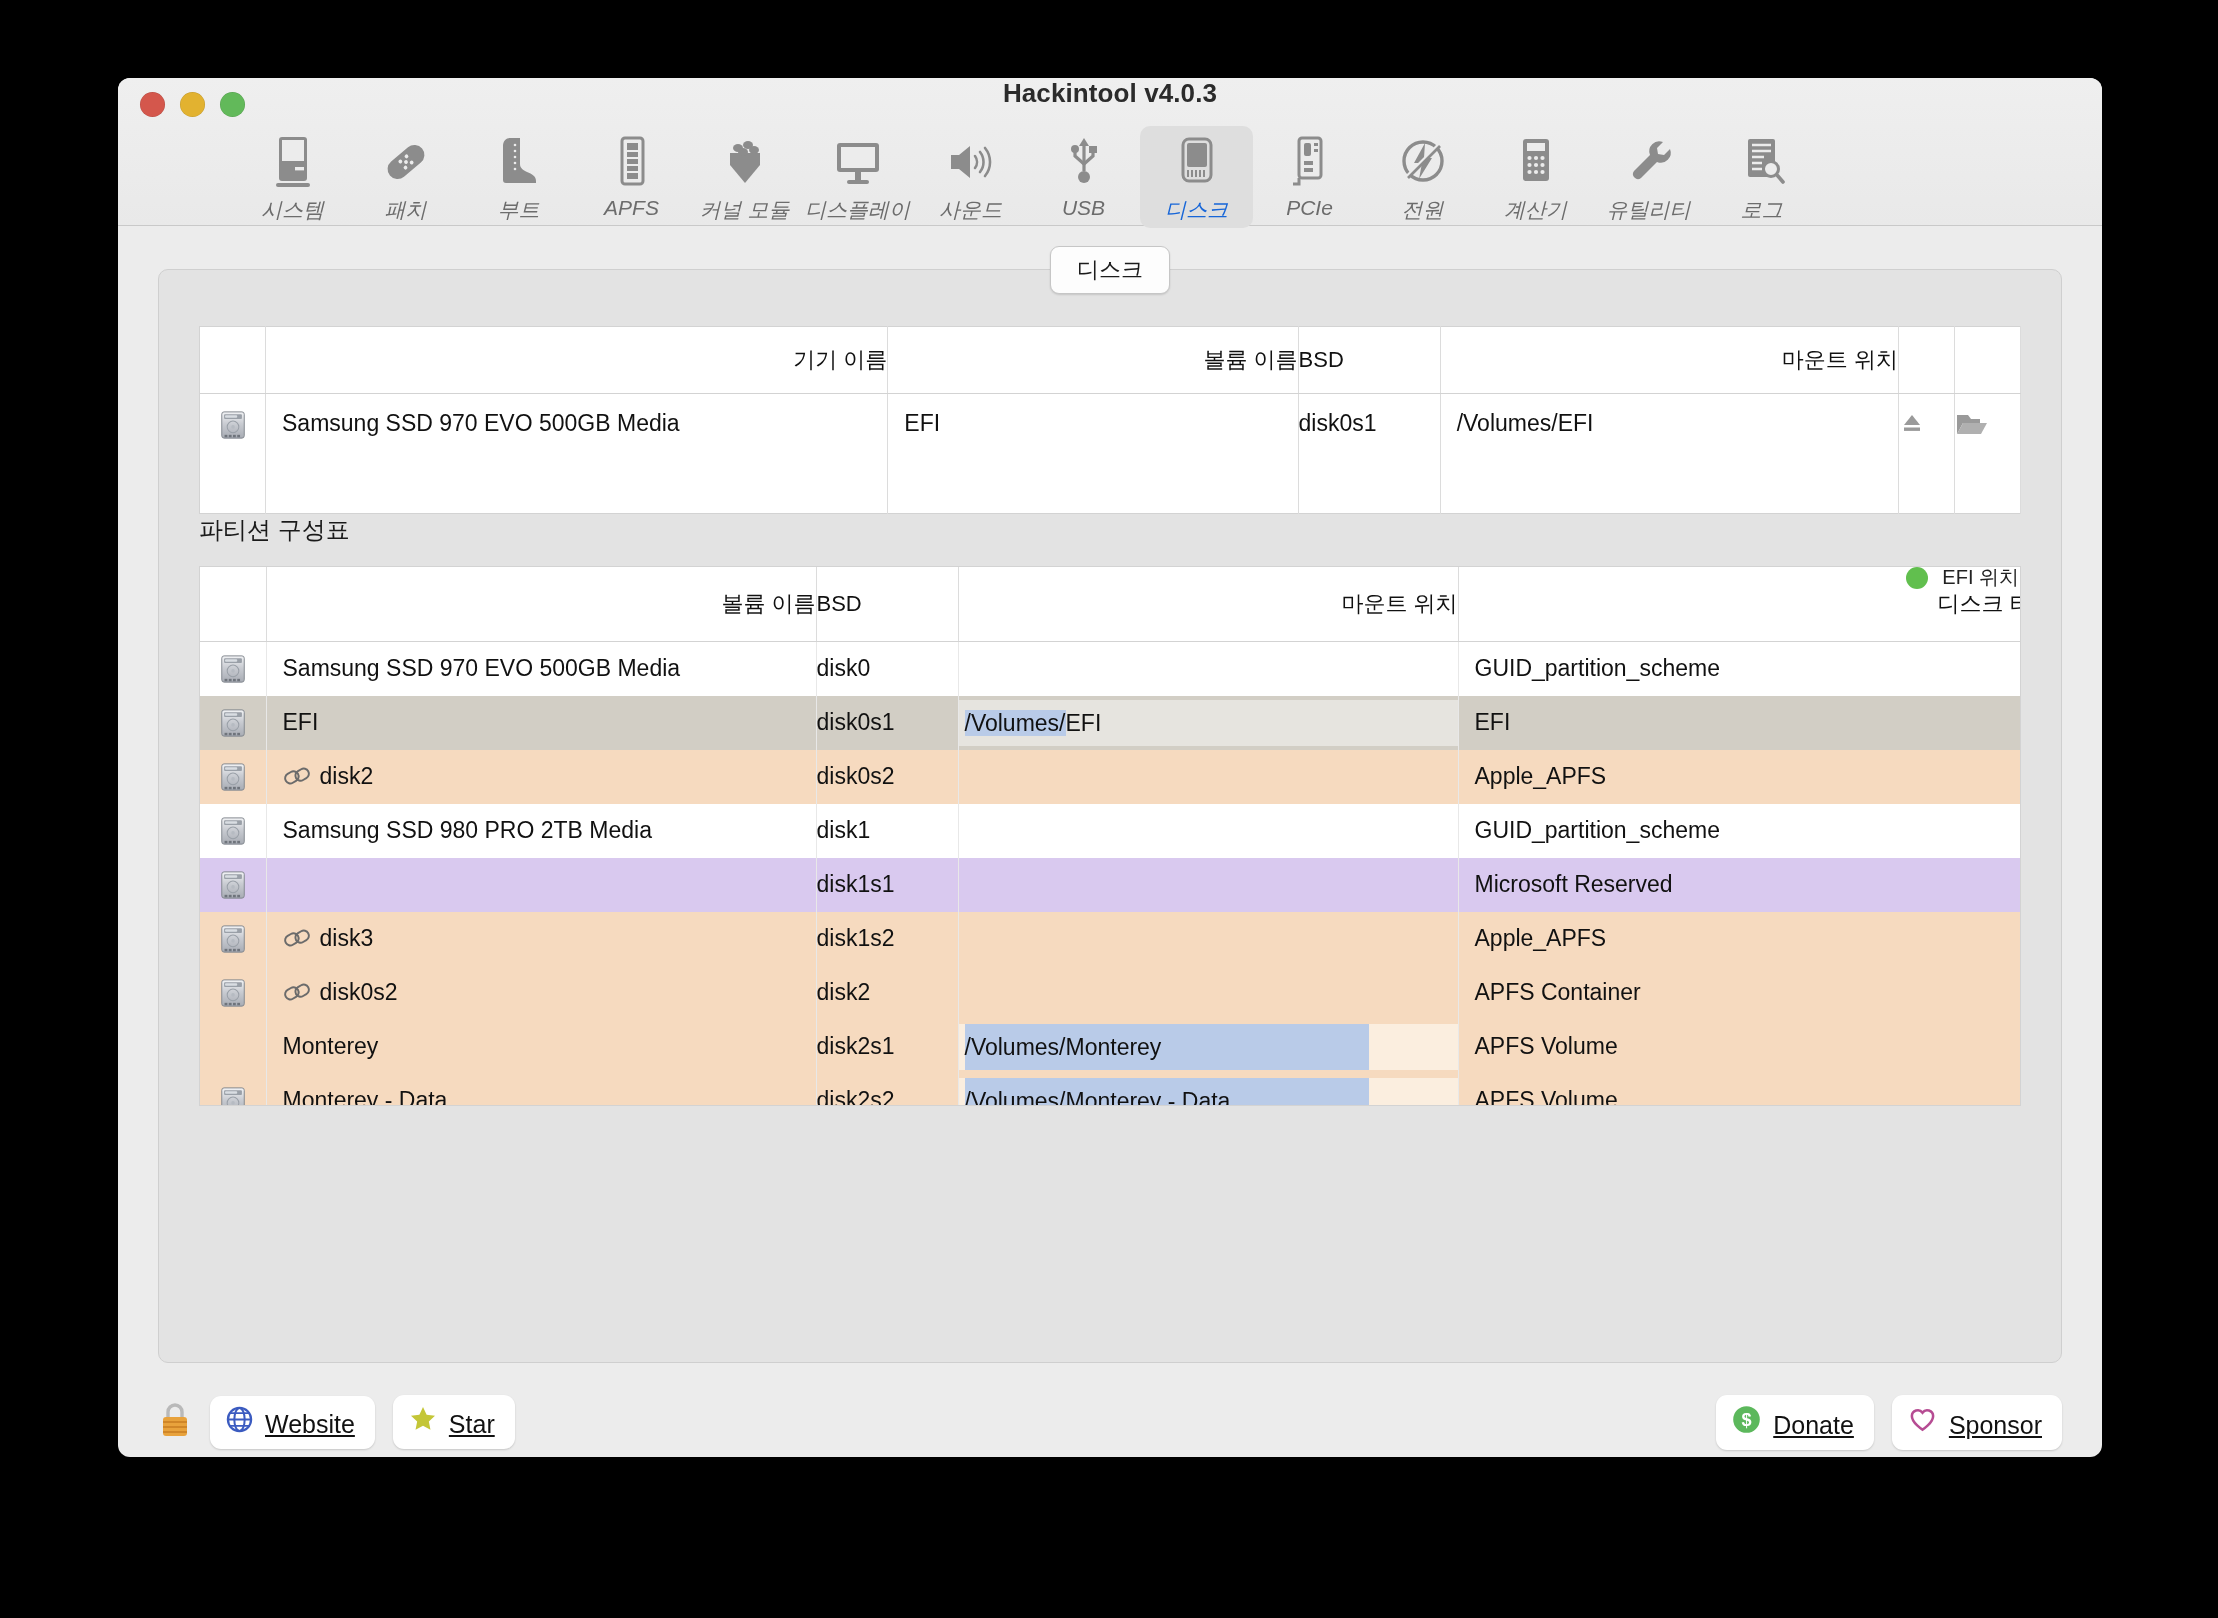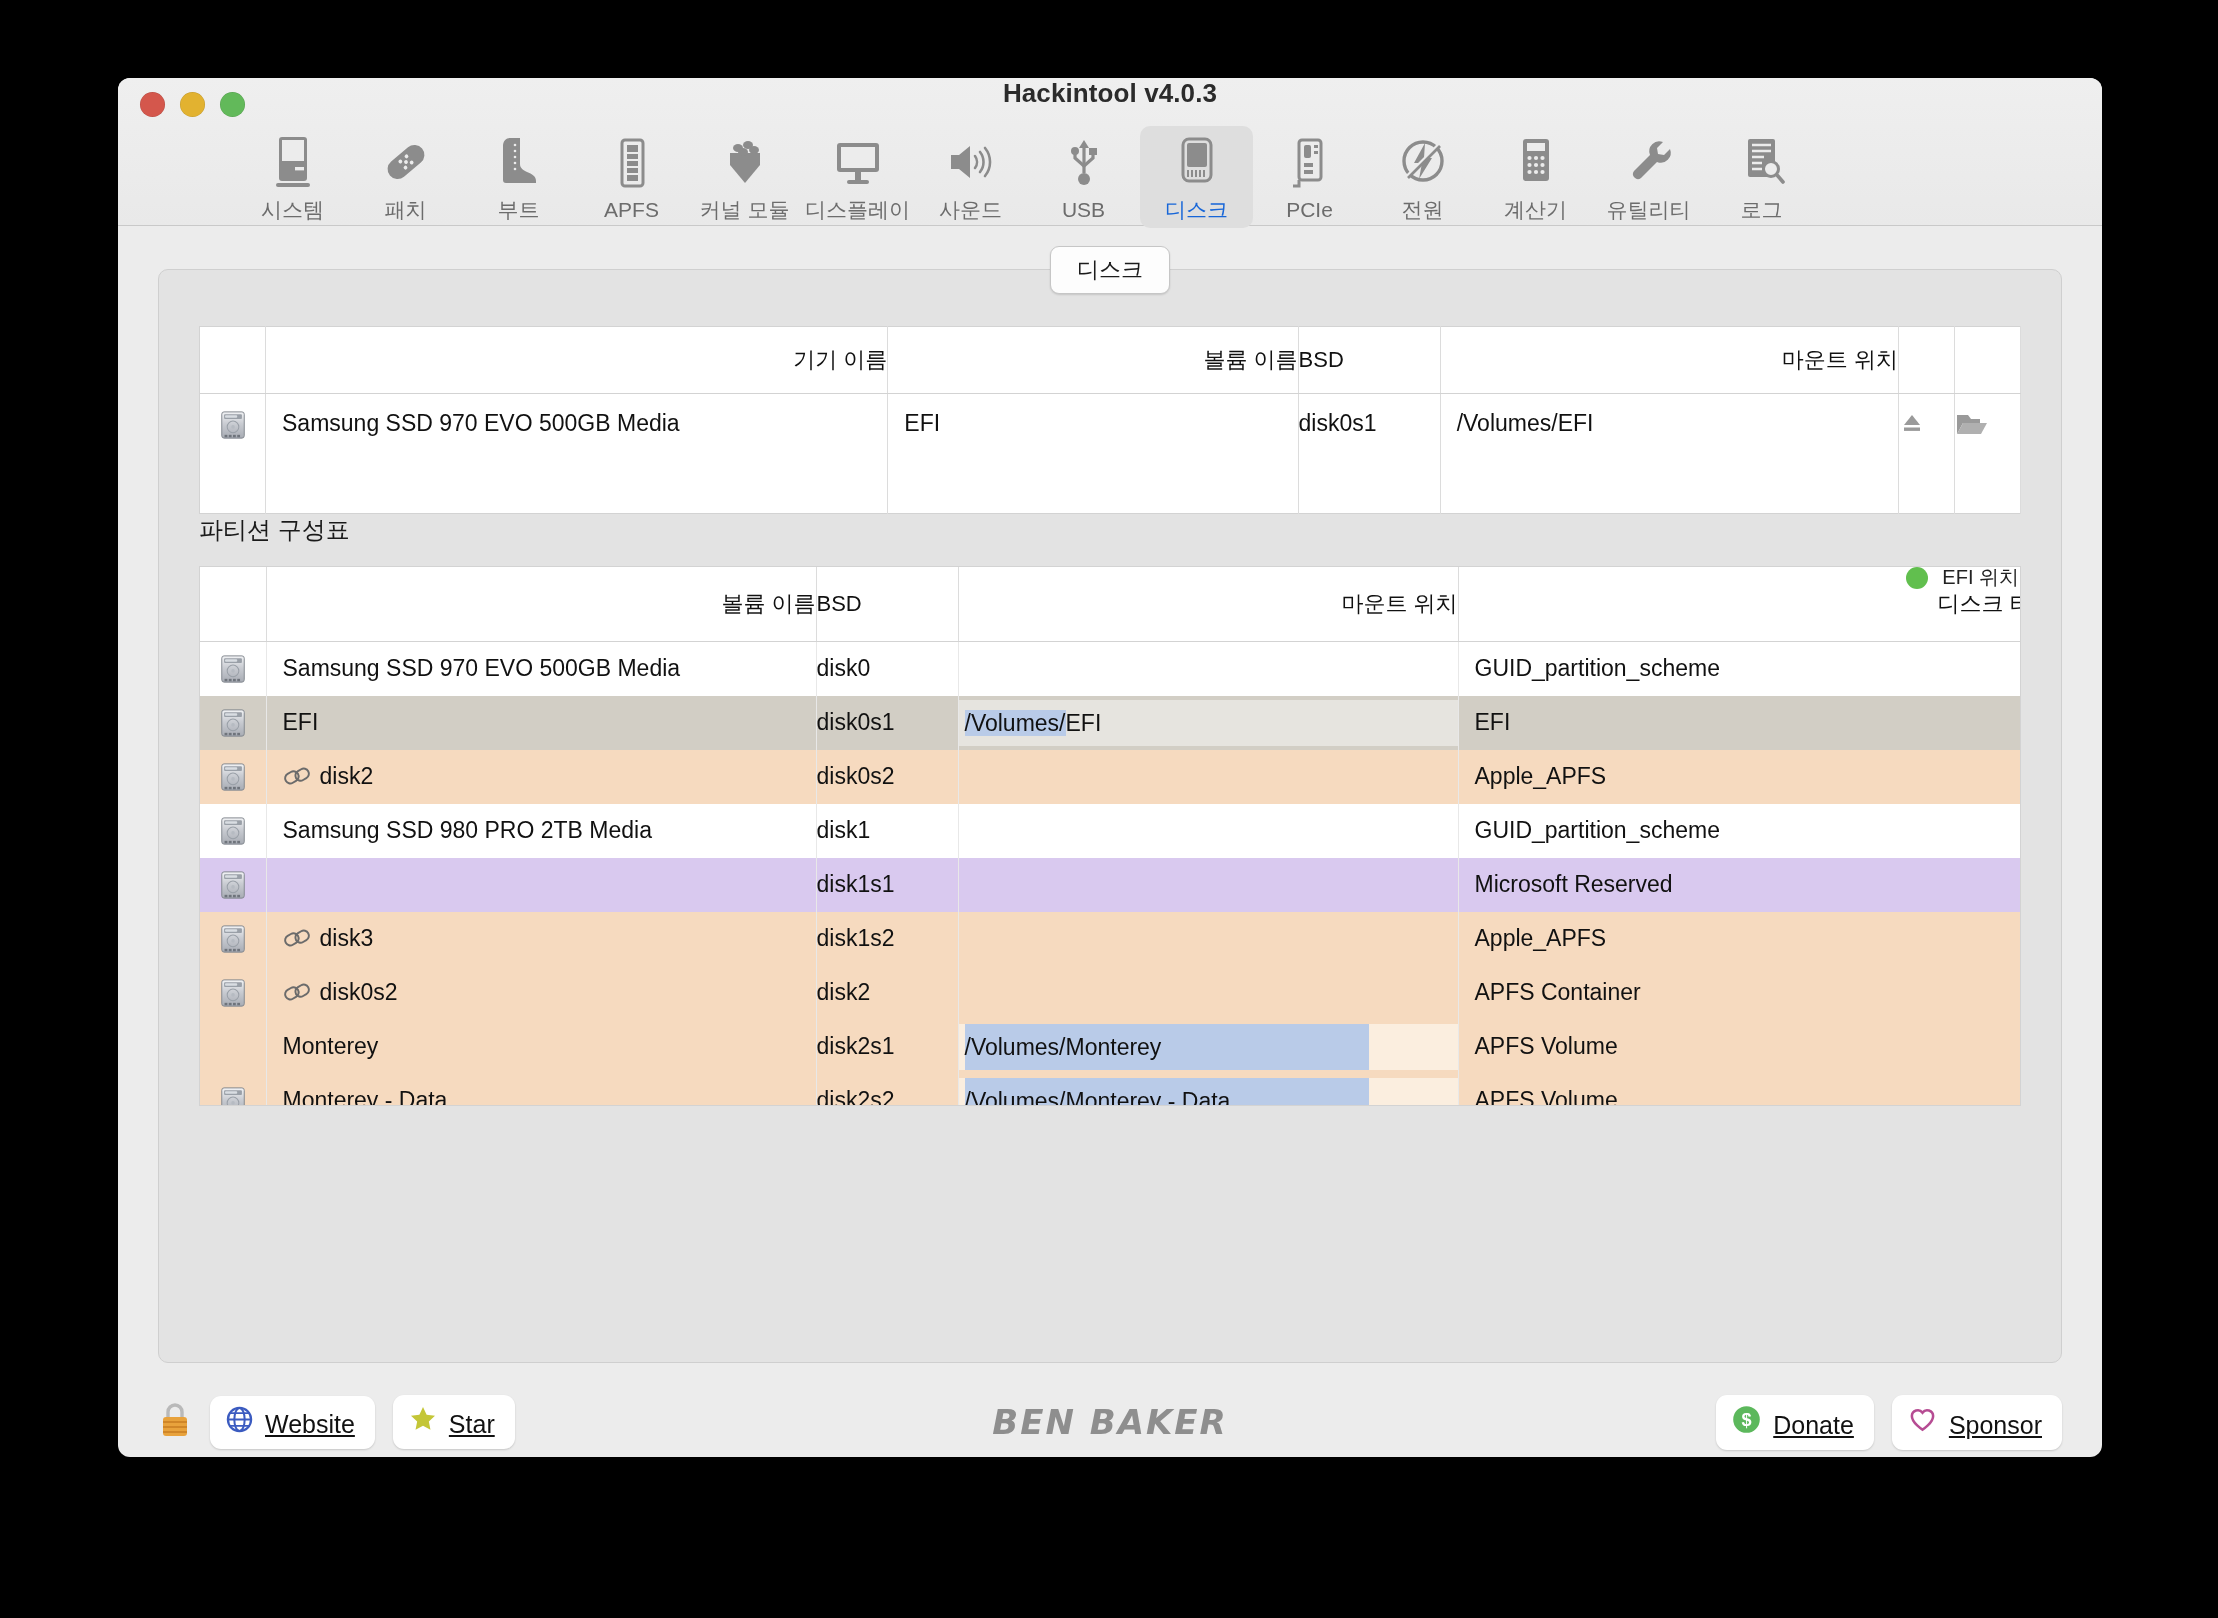--- a/index.html
+++ b/index.html
@@ -38,21 +38,21 @@
 
   .win-title {
     position: absolute; left: 0; right: 0; top: 0;
     text-align: center;
     font-size: 26px; font-weight: bold; color: #2b2b2b;
     letter-spacing: .1px;
   }
 
   .toolbar {
     position: absolute; left: 118px; right: 0; top: 48px;
-    display: flex; align-items: center; gap: 0;
+    display: flex; align-items: flex-start; gap: 0; font-style: italic;
   }
   .tb-item {
     width: 113px;
     padding: 8px 2px 4px;
     display: flex; flex-direction: column; align-items: center; gap: 6px;
     border-radius: 10px;
     cursor: default;
   }
   .tb-item.active { background: #dedede; }
   .tb-ico { height: 56px; display: flex; align-items: center; justify-content: center; }
@@ -729,21 +729,20 @@
                 <td>APFS Volume</td>
               </tr>
             </tbody>
         </table>
       </div>
 
     </div>
   </div>
 
   <div class="footer">
-    <div class="brand">BEN BAKER</div>
 
     <div class="f-left">
       <span>
         <svg width="34" height="38" viewBox="0 0 34 38">
           <path d="M10 17 V11 a7 7 0 0 1 14 0 v6" fill="none" stroke="#b9b9b9" stroke-width="3.4"></path>
           <rect x="5" y="16" width="24" height="19" rx="3" fill="#e8a23c"></rect>
           <g stroke="#c97d22" stroke-width="1.5">
             <line x1="5" y1="21" x2="29" y2="21"></line>
             <line x1="5" y1="26" x2="29" y2="26"></line>
             <line x1="5" y1="31" x2="29" y2="31"></line>

